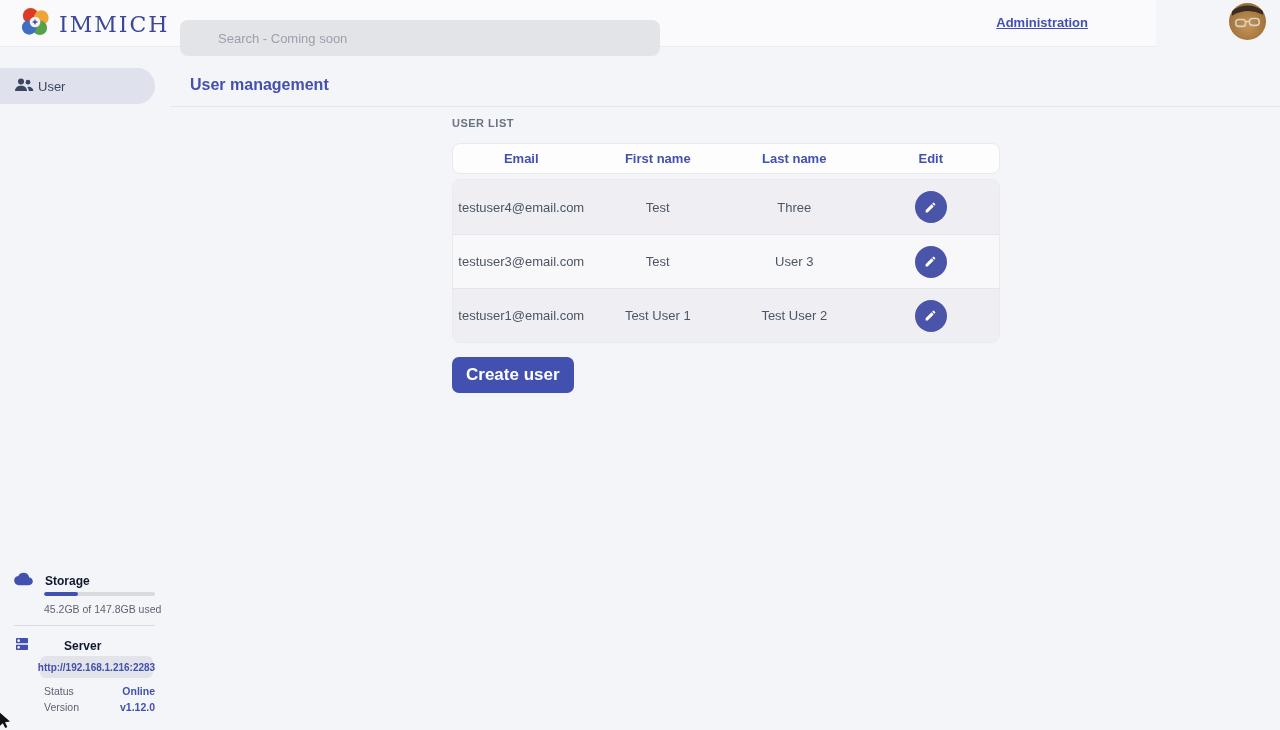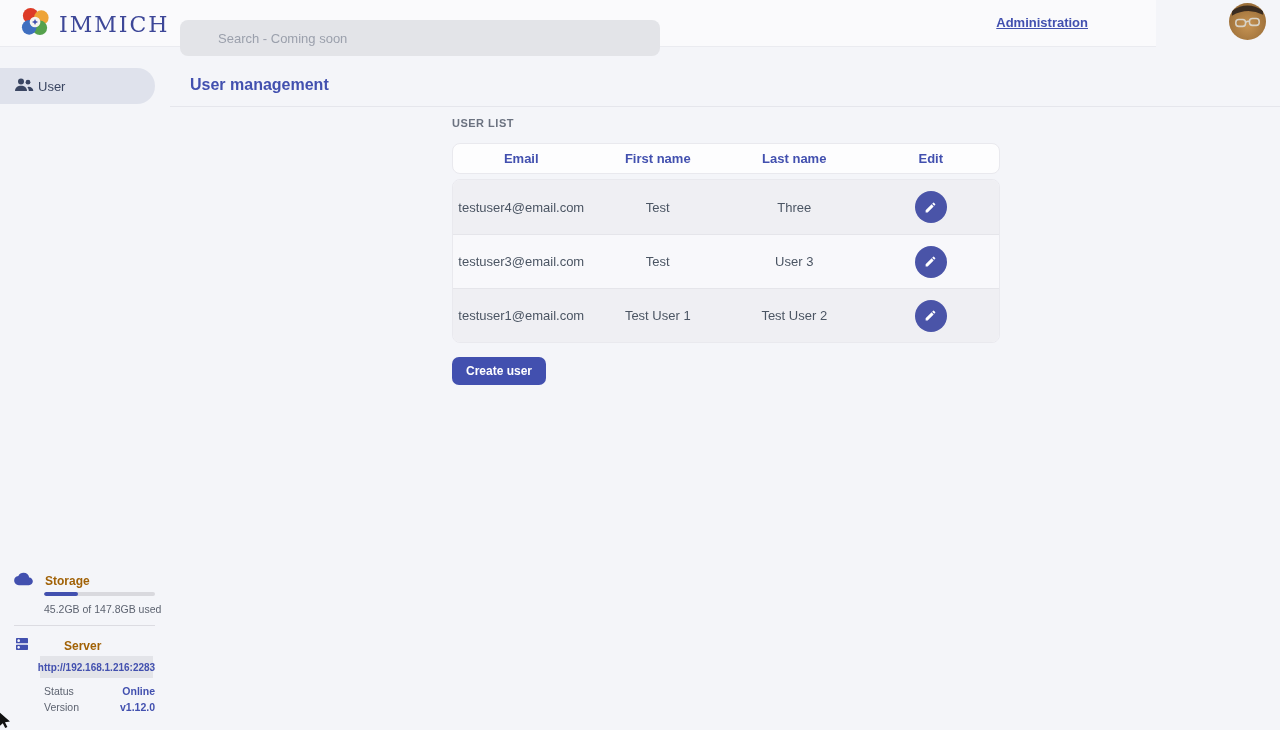--- a/index.html
+++ b/index.html
@@ -41,35 +41,35 @@
     background:#dfe2ec; border-radius:0 20px 20px 0;
     display:flex; align-items:center; padding-left:14px; gap:4px;
     color:#3b4662; font-size:13px; cursor:pointer;
   }
   .nav-item .label { font-weight:500; }
   .storage-head, .server-head {
     position:absolute; left:14px; display:flex; align-items:center; gap:12px;
   }
   .storage-head { top:572px; }
   .server-head  { top:636px;gap:34px; }
-  .panel-title { font-size:12px; font-weight:bold; color:#a16207; }
+  .panel-title { font-size:12px; font-weight:bold; color:#0f172a; }
   .progress {
     position:absolute; left:44px; top:592px; width:111px; height:4px;
     background:#d9d9de; border-radius:2px; overflow:hidden;
   }
   .progress .fill { height:100%; background:#4250af; border-radius:2px; }
   .usage-text {
     position:absolute; left:44px; top:603px; font-size:10.5px; color:#5d6370;
   }
   .sb-divider {
     position:absolute; left:14px; top:625px; width:141px; height:1px; background:#dcdce2;
   }
   .url-pill {
     position:absolute; left:40px; top:656px; width:113px; height:22px;
-    background:#e3e4e9; border-radius:0; display:flex; align-items:center;
+    background:#e3e4e9; border-radius:6px; display:flex; align-items:center;
     justify-content:center; font-size:10px; font-weight:bold; color:#4250af;
   }
   .kv {
     position:absolute; left:44px; width:111px; display:flex;
     justify-content:space-between; align-items:center;
   }
   .kv .k { font-size:10.5px; color:#5d6370; }
   .kv .v { font-size:10.5px; font-weight:bold; color:#4250af; }
   .kv.status  { top:685px; }
   .kv.version { top:701px; }
@@ -97,22 +97,22 @@
   .trow { height:54px; display:flex; align-items:center; }
   .trow:nth-child(odd) { background:#efeff3; }
   .trow + .trow { border-top:1px solid #e5e5ea; }
   .tcell { flex:1; display:flex; justify-content:center; align-items:center;
            font-size:13px; color:#4b5563; }
   .edit-btn {
     width:32px; height:32px; border-radius:50%; background:#4a54a8; border:none;
     display:flex; align-items:center; justify-content:center; cursor:pointer;
   }
   .create-btn {
-    position:absolute; left:452px; top:357px; height:28px; padding:0 14px;
-    background:#4250af; color:#ffffff; font-size:12px; font-weight:600;
+    position:absolute; left:452px; top:357px; height:36px; padding:0 14px;
+    background:#4250af; color:#ffffff; font-size:17px; font-weight:600;
     border:none; border-radius:7px; cursor:pointer; font-family:"Liberation Sans", sans-serif;
   }
   .cursor { position:absolute; left:-2px; top:711px; }
 </style>
 </head>
 <body>
 
 <div class="app">
 
   <div class="header">

